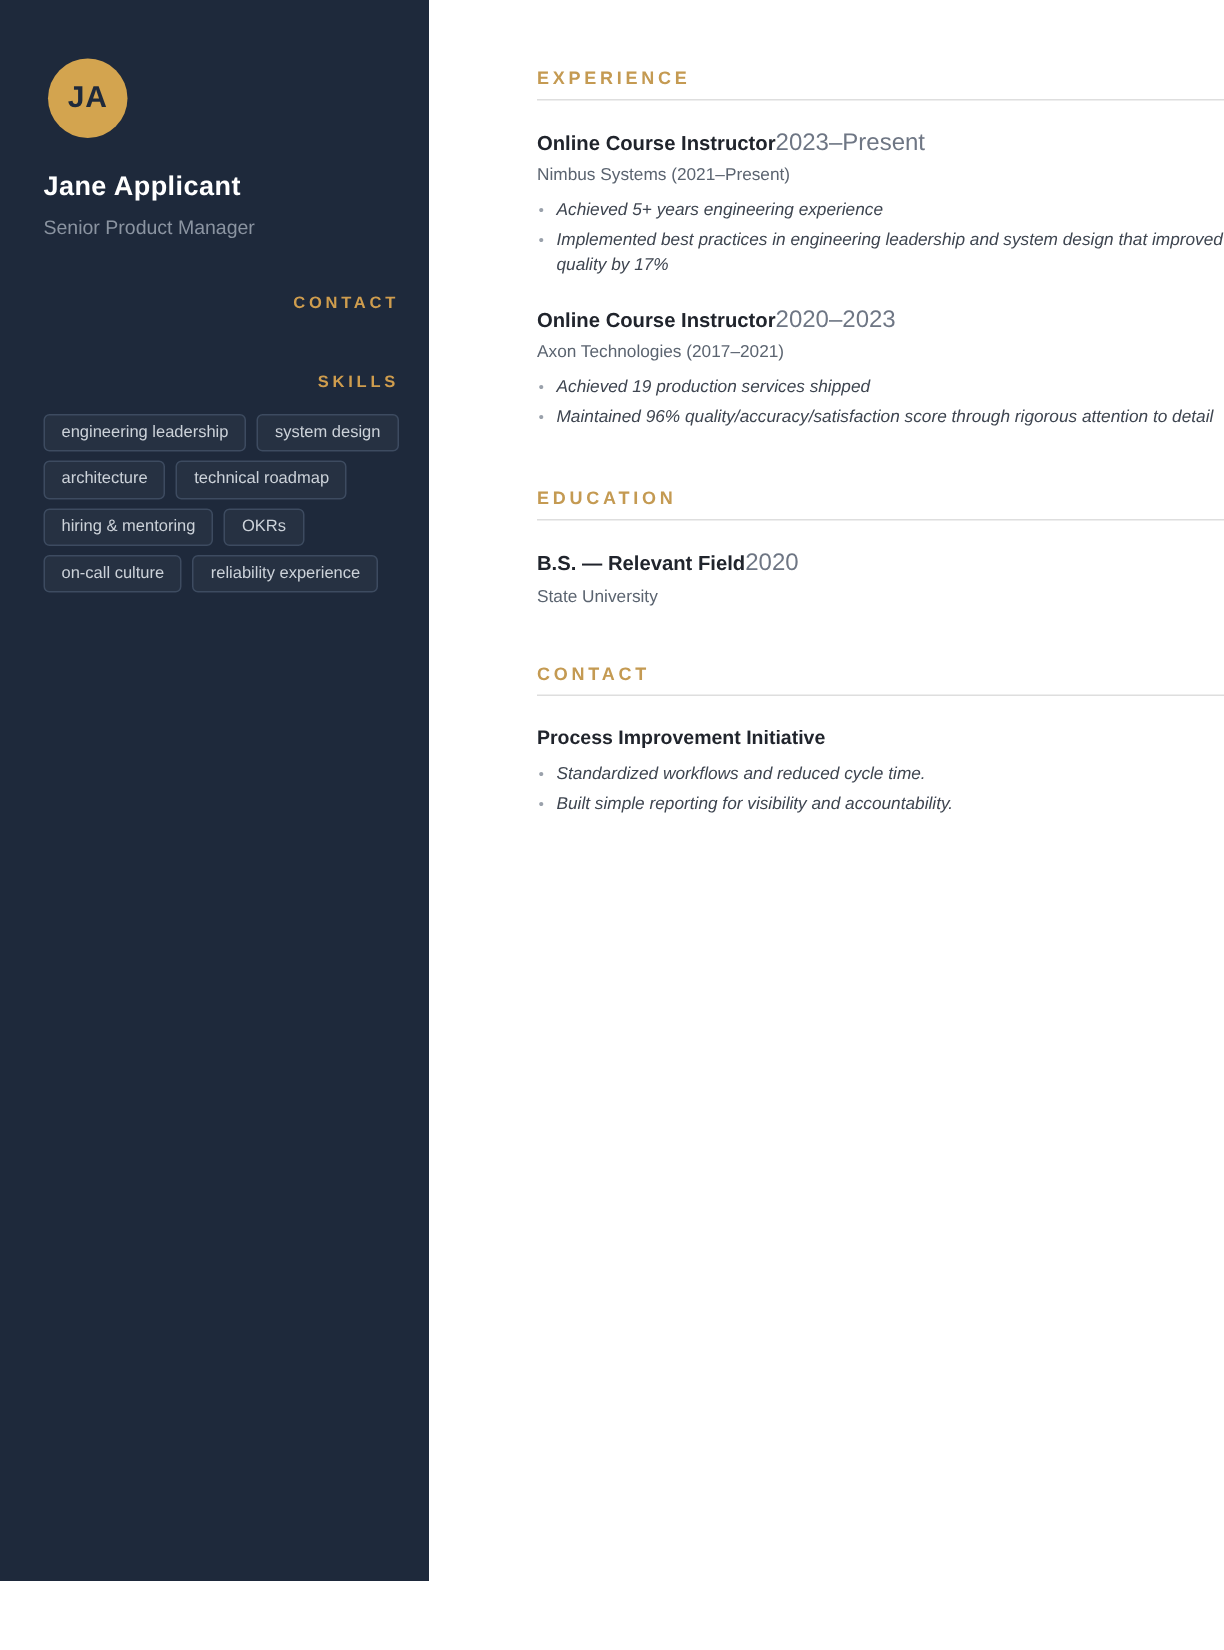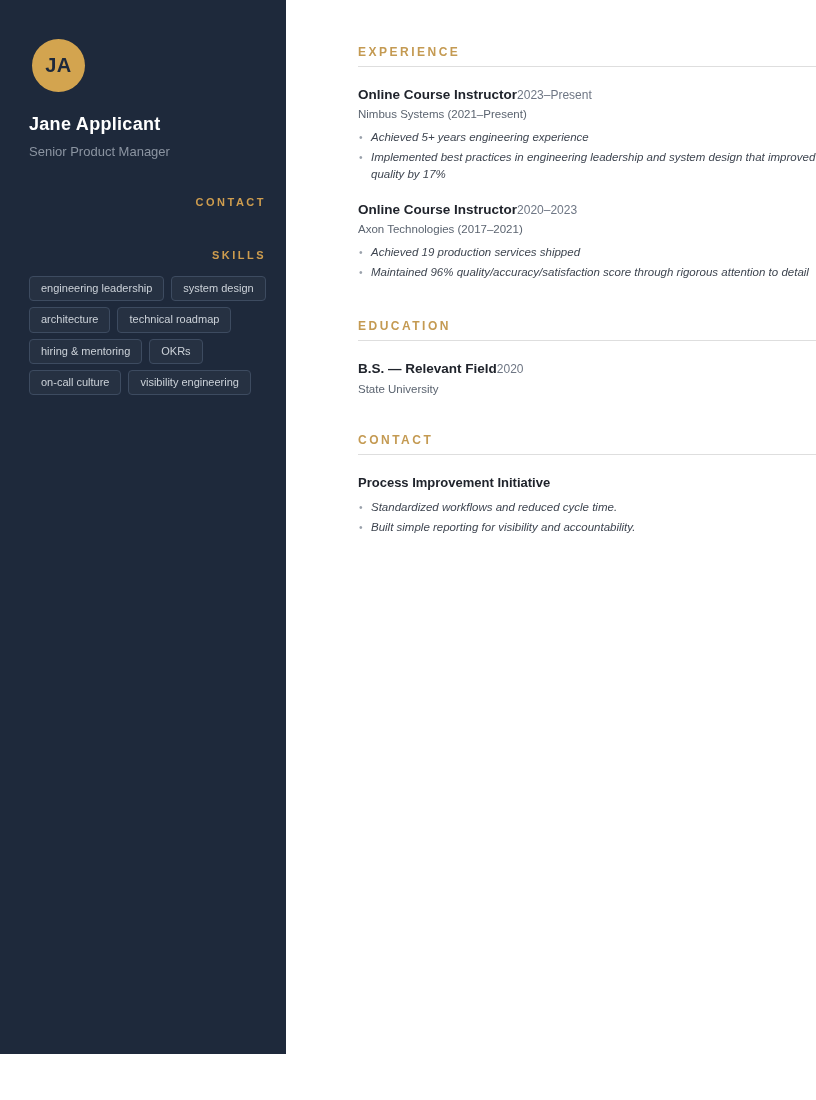--- a/index.html
+++ b/index.html
@@ -52,21 +52,21 @@
     width: 579px; padding: 45px 37px 0 36px; margin-left: 36px;
   }
   .section-heading {
     color: #c49a52; font-size: 12px; font-weight: bold; letter-spacing: 2.5px;
     padding-bottom: 7px; border-bottom: 1px solid #dedede;
   }
   .section { margin-bottom: 38px; }
   .item { margin-top: 20px; }
   .item-header { display: flex; align-items: baseline; }
   .item-title { font-size: 13.5px; font-weight: bold; color: #20242c; }
-  .item-date { font-size: 12px; color: #6e7684; white-space: nowrap; }
+  .item-date { font-size: 16px; color: #6e7684; white-space: nowrap; }
   .item-sub { margin-top: 6px; font-size: 11.5px; color: #5b6470; }
   ul.bullets { list-style: none; margin-top: 9px; }
   ul.bullets li {
     position: relative; padding-left: 13px;
     font-size: 11.5px; color: #3e4550; line-height: 1.46;
     margin-bottom: 3px;
     font-style: italic;
   }
   ul.bullets li::before {
     content: "•"; position: absolute; left: 1px; top: 0;
@@ -91,21 +91,21 @@
 
     <div class="side-heading skills">SKILLS</div>
     <div class="tags">
       <span class="tag">engineering leadership</span>
       <span class="tag">system design</span>
       <span class="tag">architecture</span>
       <span class="tag">technical roadmap</span>
       <span class="tag">hiring &amp; mentoring</span>
       <span class="tag">OKRs</span>
       <span class="tag">on-call culture</span>
-      <span class="tag">visibility engineering</span>
+      <span class="tag">reliability experience</span>
     </div>
   </aside>
 
   <main class="main">
 
     <section class="section">
       <h2 class="section-heading">EXPERIENCE</h2>
 
       <div class="item">
         <div class="item-header">

